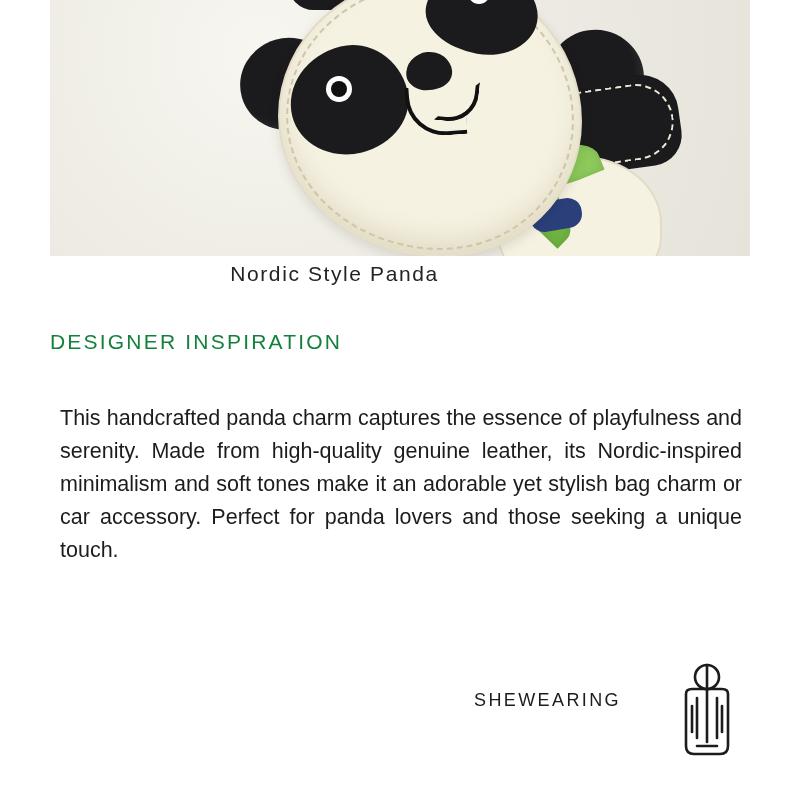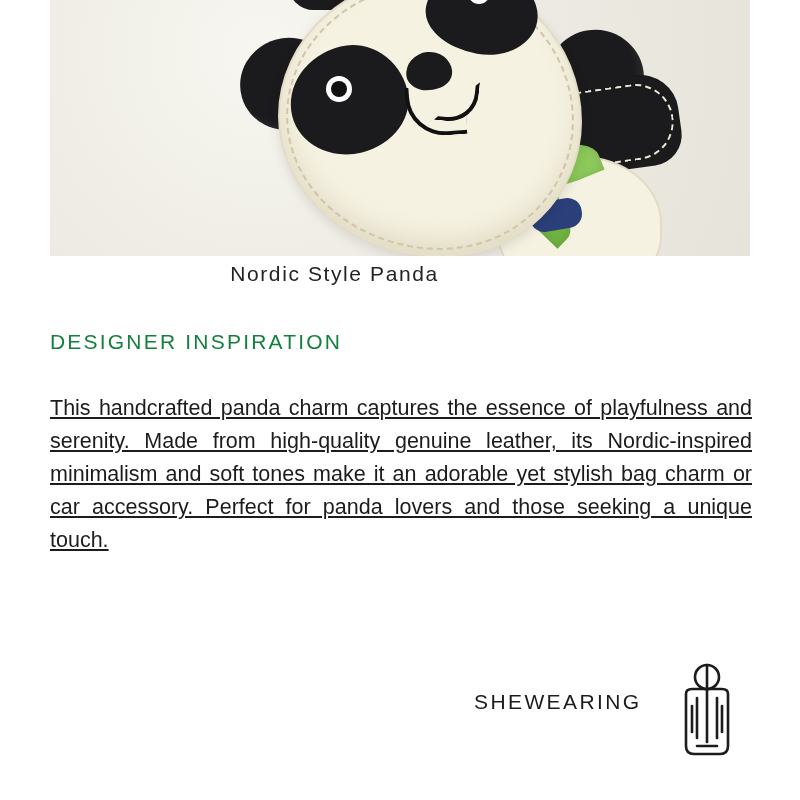--- a/index.html
+++ b/index.html
@@ -216,28 +216,28 @@
   .body-copy {
     position: absolute;
     left: 50px;
     top: 392px;
     width: 702px;
     font-size: 21.5px;
     line-height: 33px;
     text-align: justify;
     color: #1c1c1c;
   }
-  .body-copy p { margin: 0; text-decoration: underline; }
+  .body-copy p { margin: 10px; }
 
   
   .brand {
     position: absolute;
     left: 474px;
     top: 690px;
-    font-size: 21px;
+    font-size: 18px;
     letter-spacing: 2.4px;
     color: #1c1c1c;
   }
   .brand-mark {
     position: absolute;
     left: 666px;
     top: 660px;
     width: 82px;
     height: 96px;
   }

